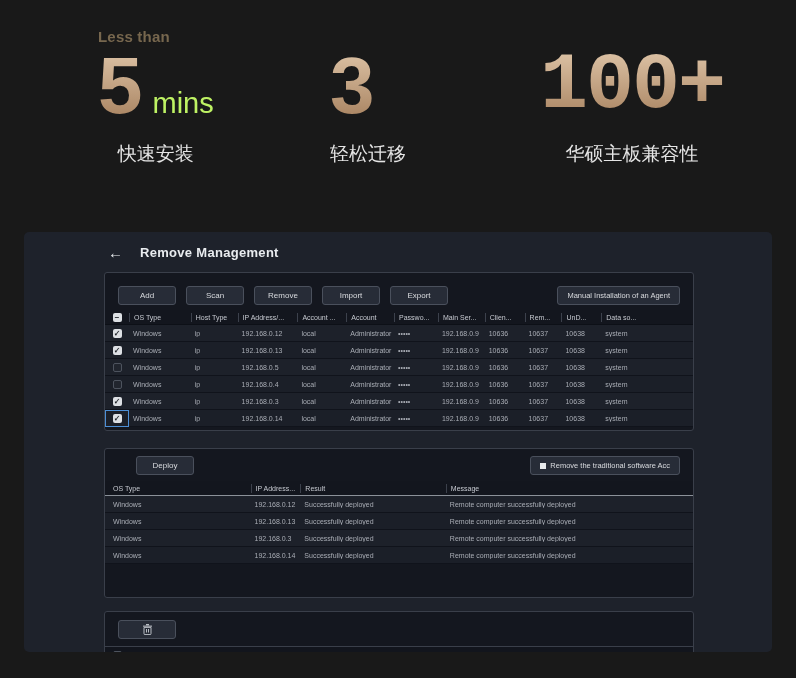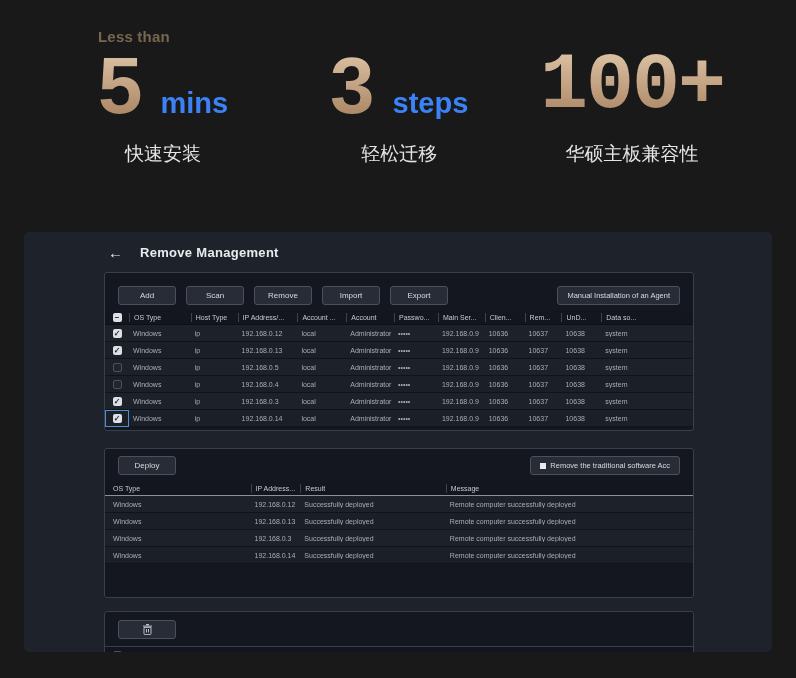--- a/index.html
+++ b/index.html
@@ -16,21 +16,21 @@
   #stat-1 { left:98px; }
   #stat-2 { left:330px; }
   #stat-3 { left:540px;font-family:Liberation Mono, monospace; }
   .prefix { height:19px; font-size:15px; font-weight:bold; color:#77674e; letter-spacing:.2px; }
   .numrow { display:flex; align-items:baseline; margin-top:-4px; }
   .value {
     font-size:80px; font-weight:bold; line-height:86px; letter-spacing:-2px;
     background:linear-gradient(180deg,#ddc3a6 8%,#a47e5b 96%);
     -webkit-background-clip:text; background-clip:text; color:transparent;
   }
-  .unit { font-size:29px; font-weight:bold; color:#3b82f6; margin-left:20px; }
+  .unit { font-size:29px; font-weight:normal; color:#bef264; margin-left:12px; }
   .caption { font-size:19px; color:#e5e5e5; text-align:center; margin-top:12px; white-space:nowrap; }
 
   
   .panel {
     position:absolute; left:24px; top:232px; width:748px; height:420px;
     background:#1e222b; border-radius:5px; overflow:hidden;
   }
   .panel-header { position:absolute; left:84px; top:13px; display:flex; align-items:center; gap:17px; }
   .back { color:#e9ecef; font-size:15px; font-weight:bold; line-height:15px; cursor:default; }
   .title { color:#e9ecef; font-size:13px; font-weight:bold; letter-spacing:.3px; }
@@ -38,21 +38,21 @@
   .section {
     position:absolute; left:80px; width:590px;
     background:#14171f; border:1px solid #3a3f4a; border-radius:3px;
   }
   #section-agents { top:40px;  height:159px; }
   #section-deploy { top:216px; height:150px; }
   #section-bottom { top:379px; height:80px; }
 
   .toolbar { position:absolute; left:13px; right:13px; display:flex; gap:10px; align-items:center; }
   #section-agents .toolbar { top:13px; }
-  #section-deploy .toolbar { top:7px; }
+  #section-deploy .toolbar { top:7px;margin-left:18px; }
   #section-bottom .toolbar { top:8px; }
   .btn {
     height:19px; background:#272c37; border:1px solid #4a505c; border-radius:3px;
     color:#d8dade; font-size:8px; display:flex; align-items:center; justify-content:center;
     white-space:nowrap; cursor:default;
   }
   .btn.small { width:58px; flex:none; }
   .btn.right { margin-left:auto; padding:0 9px; font-size:7.5px; }
   .sq { width:6px; height:6px; background:#e8eaec; margin-right:4px; flex:none; }
 
@@ -100,21 +100,20 @@
     <span class="value">5</span>
     <span class="unit">mins</span>
   </div>
   <div class="caption">快速安装</div>
 </div>
 
 <div class="stat" id="stat-2">
   <div class="prefix"></div>
   <div class="numrow">
     <span class="value">3</span>
-    <span class="unit">steps</span>
   </div>
   <div class="caption">轻松迁移</div>
 </div>
 
 <div class="stat" id="stat-3">
   <div class="prefix"></div>
   <div class="numrow">
     <span class="value">100+</span>
   </div>
   <div class="caption">华硕主板兼容性</div>

